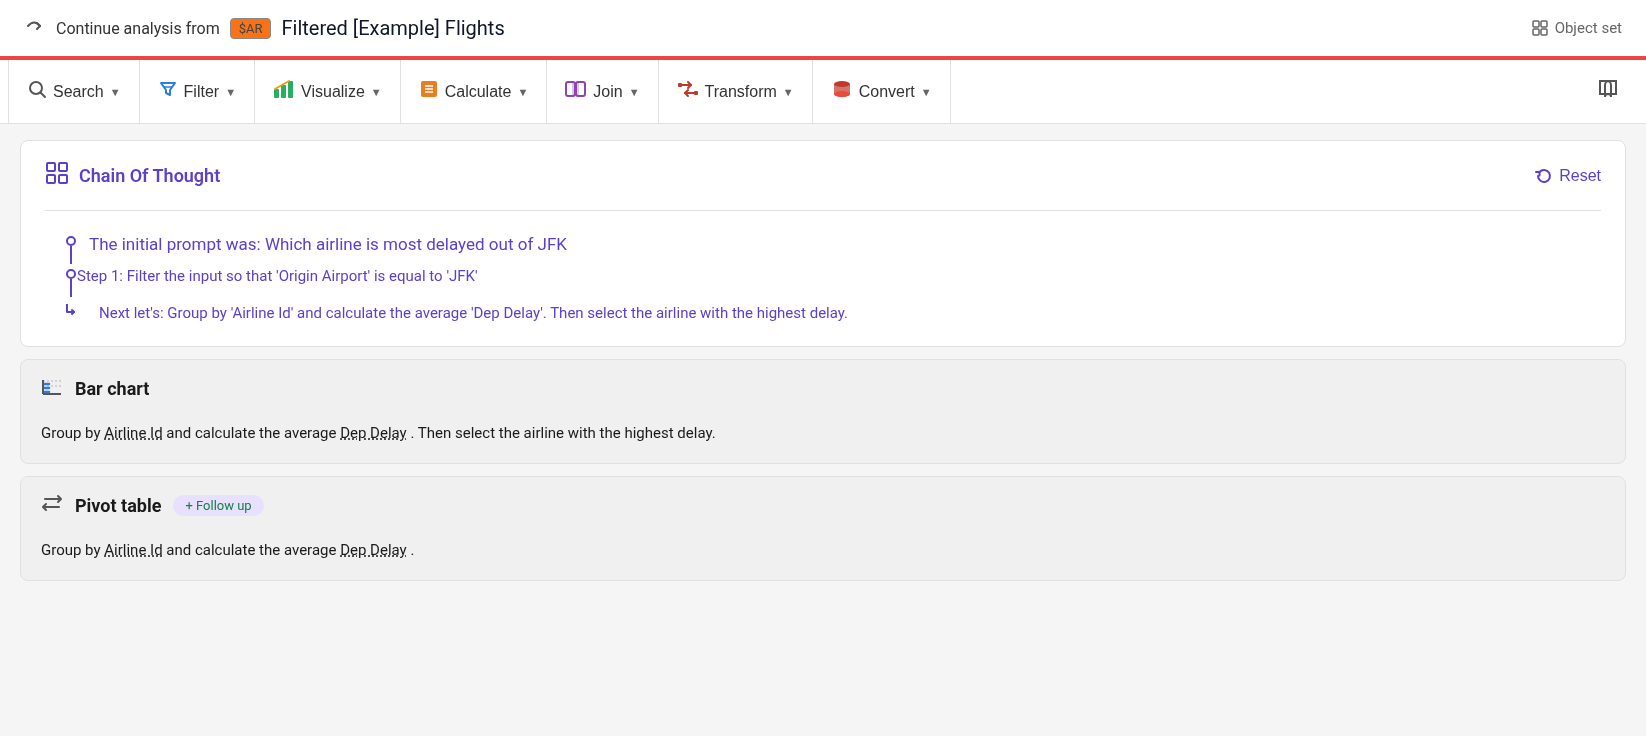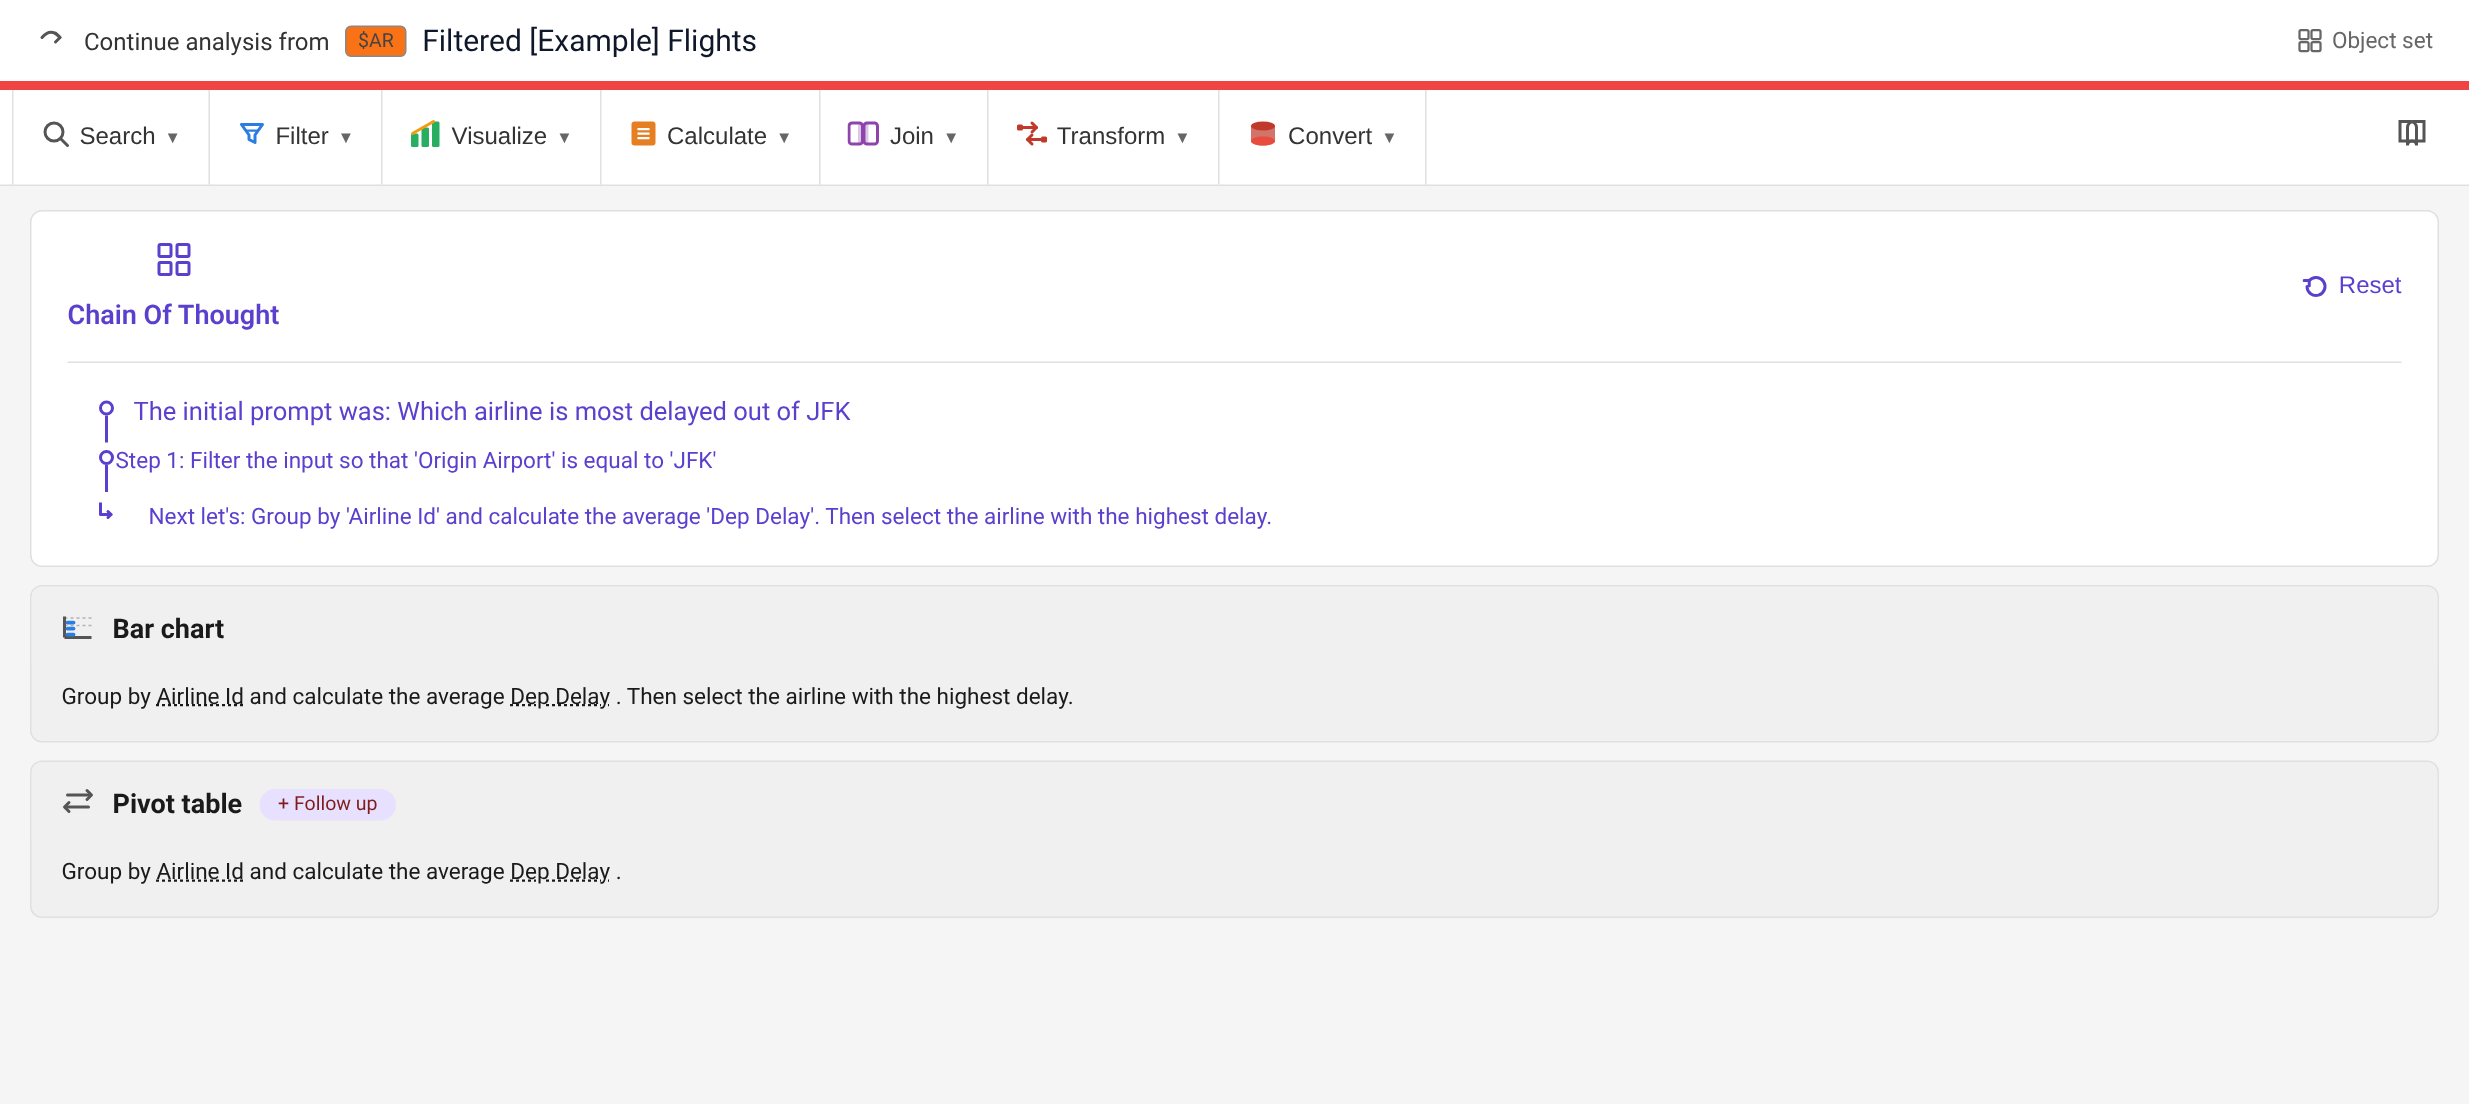--- a/index.html
+++ b/index.html
@@ -11,21 +11,21 @@
       color: #1a1a1a;
     }
 
     
     .top-bar {
       display: flex;
       align-items: center;
       padding: 16px 24px;
       height: 60px;
       background: #fff;
-      border-bottom: 6px solid #ef4444;
+      border-bottom: 4px solid #ef4444;
       justify-content: space-between;
     }
     .continue-section {
       display: flex;
       align-items: center;
       gap: 10px;
     }
     .continue-icon {
       font-size: 20px;
       color: #555;
@@ -117,21 +117,20 @@
     .cot-header {
       display: flex;
       align-items: center;
       justify-content: space-between;
       margin-bottom: 20px;
     }
     .cot-title-group {
       display: flex;
       align-items: center;
       gap: 10px;
-      flex-direction: column;
     }
     .cot-icon {
       color: #5b3fcd;
       font-size: 20px;
     }
     .cot-title {
       color: #5b3fcd;
       font-size: 18px;
       font-weight: 600;
     }
@@ -176,21 +175,21 @@
       font-size: 20px;
       color: #555;
     }
     .result-title {
       font-size: 18px;
       font-weight: 700;
       color: #1a1a1a;
     }
     .follow-up-badge {
       background: #e8e0ff;
-      color: #7f1d1d;
+      color: #15803d;
       border-radius: 20px;
       padding: 3px 12px;
       font-size: 13px;
       cursor: pointer;
     }
     .result-body {
       padding: 8px 20px 18px 20px;
       font-size: 15px;
       color: #1a1a1a;
       line-height: 1.6;

